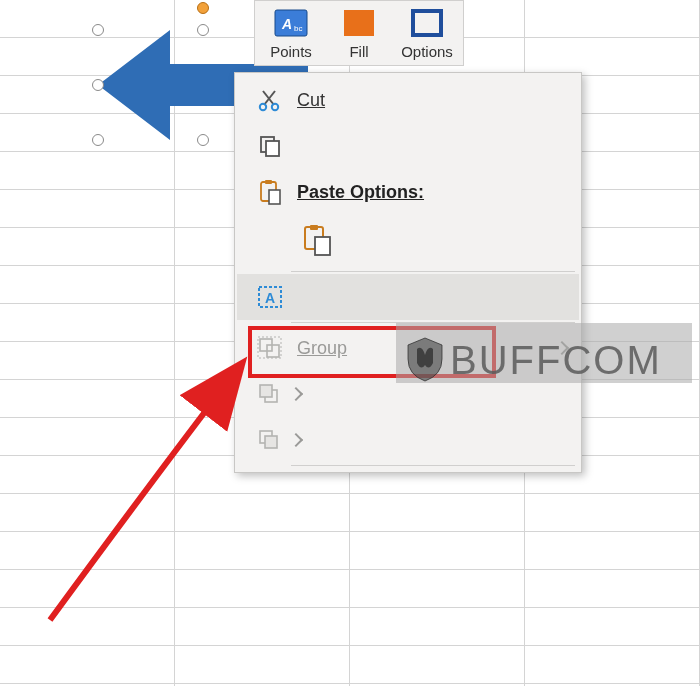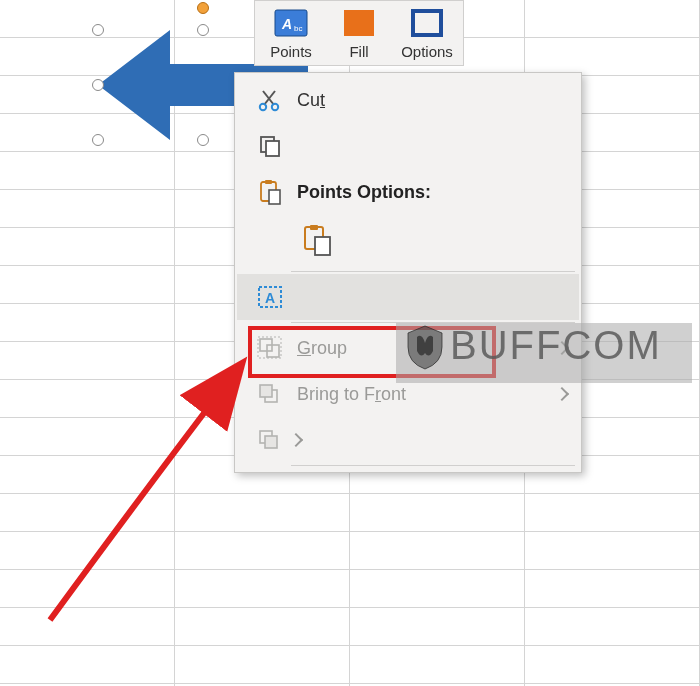--- a/index.html
+++ b/index.html
@@ -100,21 +100,21 @@
       font-size: 18px;
       color: #333;
       cursor: default;
       position: relative;
     }
     .menu-row.clickable { cursor: pointer; }
     .menu-row.disabled { color: #9a9a98; align-items: center; }
     .menu-row.header { font-weight: 700; color: #222; cursor: default; }
     .menu-row.indented { padding-left: 64px; height: 54px; }
     .menu-icon { width: 42px; display: flex; justify-content: center; align-items: center; }
-    .menu-label { flex: 1; padding-left: 6px; }
+    .menu-label { flex: 1; padding-left: 6px; text-decoration: underline; }
     .menu-label u { text-decoration: underline; }
     .submenu-arrow {
       width: 10px; height: 10px;
       border-right: 2px solid currentColor;
       border-top: 2px solid currentColor;
       transform: rotate(45deg);
       margin-right: 6px;
     }
     .hr {
       height: 1px;
@@ -135,21 +135,21 @@
 
     
     .watermark {
       position: absolute;
       left: 396px;
       top: 323px;
       width: 296px;
       height: 60px;
       background: rgba(170,170,170,0.55);
       display: flex;
-      align-items: flex-start;
+      align-items: flex-end;
       gap: 2px;
       padding-left: 6px;
       z-index: 30;
       color: rgba(90,90,90,0.85);
       font-family: Impact, "Arial Black", sans-serif;
       font-size: 40px;
       letter-spacing: 2px;
     }
 
     
@@ -347,21 +347,21 @@
   </div>
 
   <div class="menu-row header">
     <span class="menu-icon">
       <svg width="24" height="26">
           <rect x="3" y="3" width="15" height="19" rx="2" fill="none" stroke="#c97c1e" stroke-width="1.8"></rect>
           <rect x="7" y="1" width="7" height="4" rx="1" fill="#c97c1e"></rect>
           <rect x="11" y="11" width="11" height="14" fill="#fff" stroke="#555" stroke-width="1.6"></rect>
         </svg>
     </span>
-    <span class="menu-label">Points Options:</span>
+    <span class="menu-label">Paste Options:</span>
   </div>
 
   <div class="menu-row indented clickable">
     <span>
       <svg width="32" height="34">
           <rect x="4" y="4" width="18" height="22" rx="2" fill="none" stroke="#c97c1e" stroke-width="2"></rect>
           <rect x="9" y="2" width="8" height="5" rx="1" fill="#c97c1e"></rect>
           <rect x="14" y="14" width="15" height="18" fill="#fff" stroke="#555" stroke-width="1.8"></rect>
         </svg>
     </span>
@@ -393,21 +393,20 @@
     <span class="submenu-arrow"></span>
   </div>
 
   <div class="menu-row disabled">
     <span class="menu-icon">
       <svg width="26" height="24">
           <rect x="8" y="8" width="12" height="12" fill="none" stroke="#b3b3b1" stroke-width="1.6"></rect>
           <rect x="3" y="3" width="12" height="12" fill="#e6e5e3" stroke="#b3b3b1" stroke-width="1.6"></rect>
         </svg>
     </span>
-    <span class="menu-label">Bring to F<u>r</u>ont</span>
     <span class="submenu-arrow"></span>
   </div>
 
   <div class="menu-row disabled">
     <span class="menu-icon">
       <svg width="26" height="24">
           <rect x="3" y="3" width="12" height="12" fill="none" stroke="#b3b3b1" stroke-width="1.6"></rect>
           <rect x="8" y="8" width="12" height="12" fill="#e6e5e3" stroke="#b3b3b1" stroke-width="1.6"></rect>
         </svg>
     </span>

